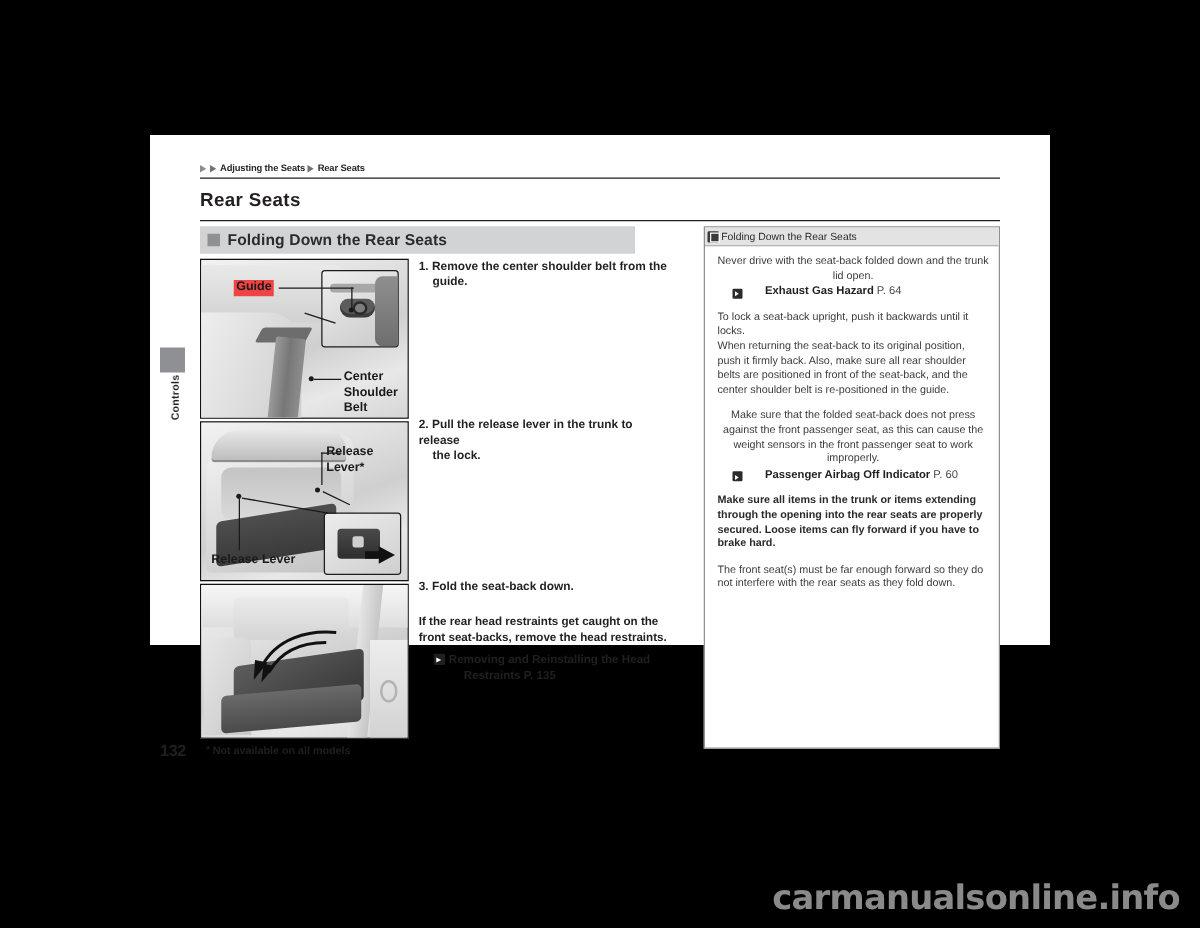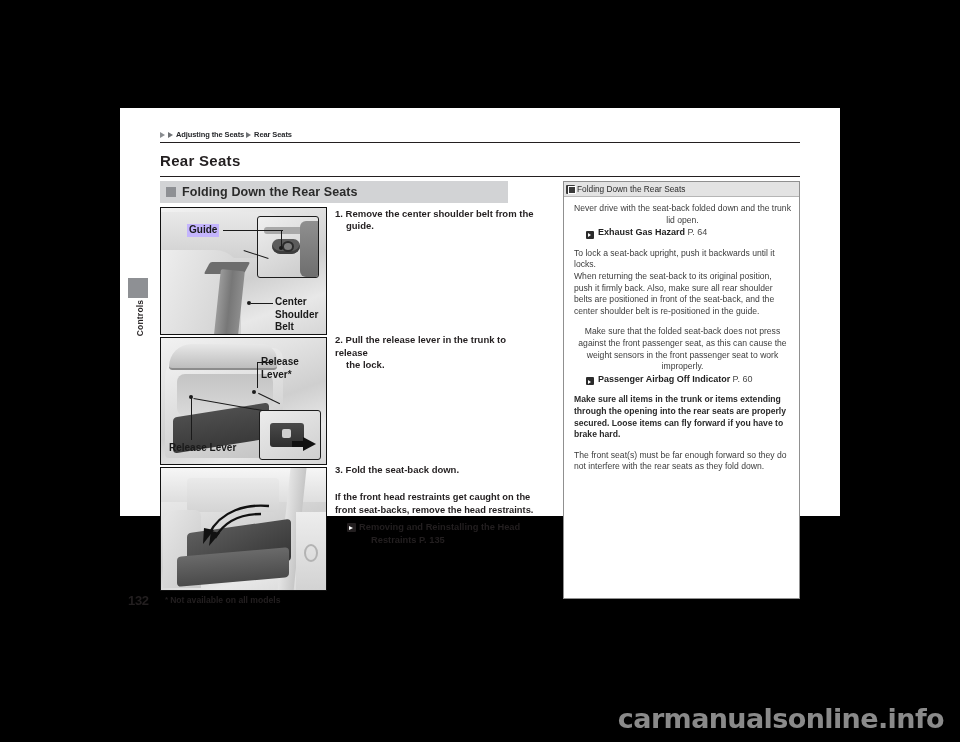--- a/index.html
+++ b/index.html
@@ -218,21 +218,21 @@
   }
   .leader.v { width: 1.4px; height: auto; }
   .dot {
     position: absolute;
     width: 4px; height: 4px;
     border-radius: 50%;
     background: #1a1a1a;
   }
   .lbl-box {
     position: absolute;
-    background: #c4b5fd;
+    background: #ef4444;
     border: 0;
     padding: 0 2px;
   }
 
   
   .f2-body {
     position: absolute; left: 4px; top: 10px;
     width: 118px; height: 110px;
     background: linear-gradient(160deg,#f4f4f4,#d8d8d8 60%,#c2c2c2);
     border-radius: 30px 10px 4px 4px;
@@ -432,21 +432,21 @@
     font-size: 8.6px;
     line-height: 11.6px;
     color: #3c3c3c;
   }
   .sb-p { margin: 0 0 9px 0; }
   .sb-p.tight { margin-bottom: 0; text-align: center; }
   .sb-strong { font-weight: bold; color: #2a2a2a; }
   .sb-ref {
     display: flex;
     align-items: flex-end;
-    gap: 4px;
+    gap: 18px;
     padding-left: 12px;
     margin: 1px 0 9px 0;
   }
   .sb-ref-icon {
     display: inline-block;
     width: 8px; height: 8px;
     background: #2b2b2b;
     position: relative;
     flex: 0 0 auto;
     margin-top: 2px;
@@ -610,21 +610,21 @@
       <span>Pull the release lever in the trunk to release</span>
       <span class="step-hang">the lock.</span>
     </div>
 
     <div class="step" id="step3" style="left:215px;">
       <span class="step-num">3.</span>
       <span>Fold the seat-back down.</span>
     </div>
 
     <div class="note-block">
-      <div>If the front head restraints get caught on the</div>
+      <div>If the rear head restraints get caught on the</div>
       <div>front seat-backs, remove the head restraints.</div>
       <div class="ref-line">
         <span class="ref-icon"></span>
         <span class="ref-text">
           <span>Removing and Reinstalling the Head</span>
           <span class="ref-hang">
             <span>Restraints</span>
             <span>P. 135</span>
           </span>
         </span>

